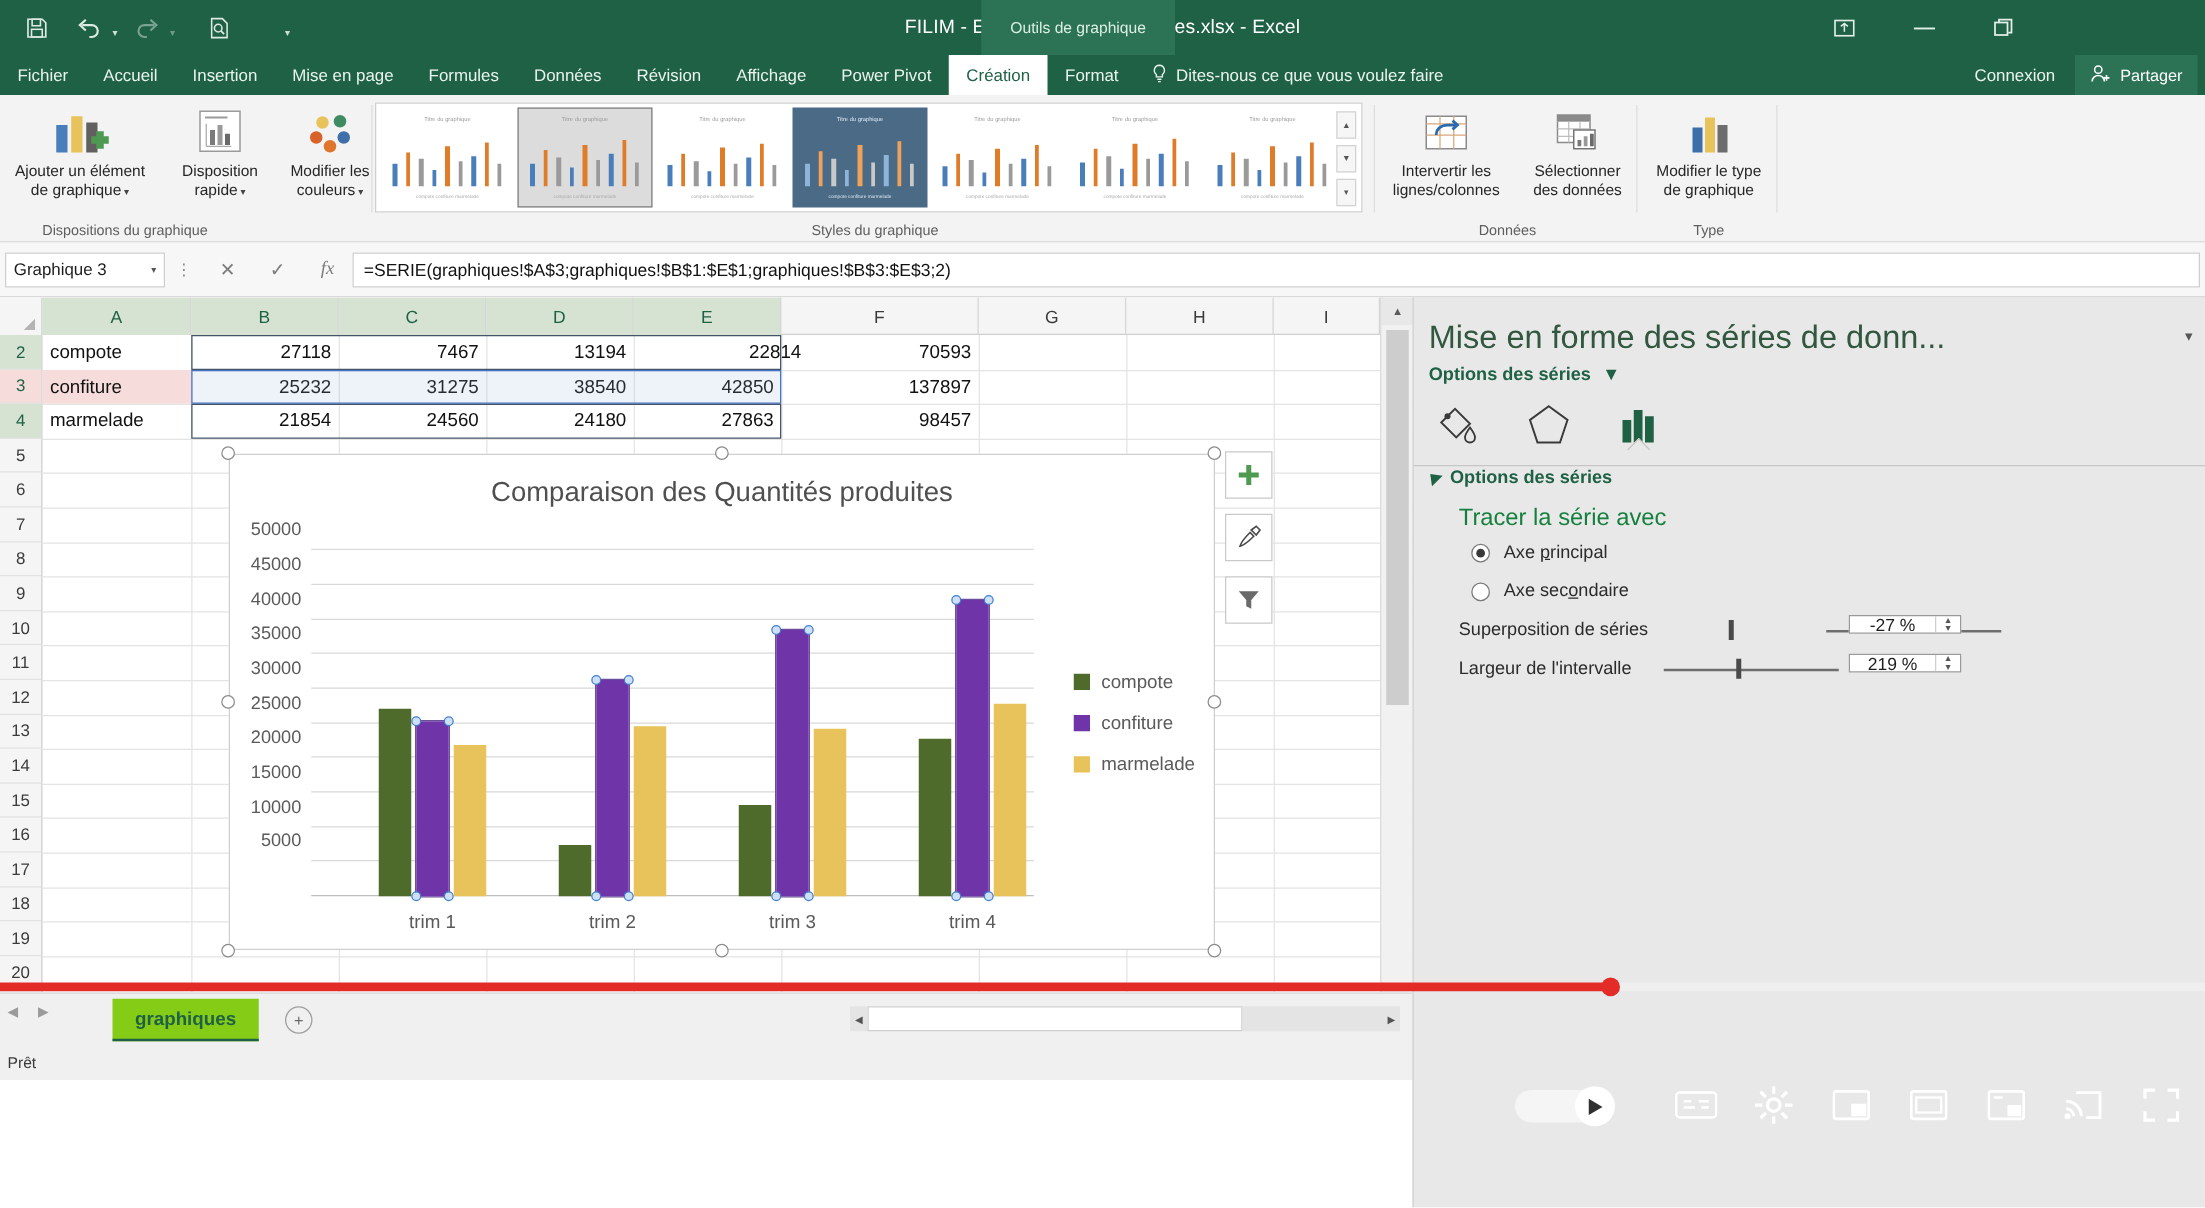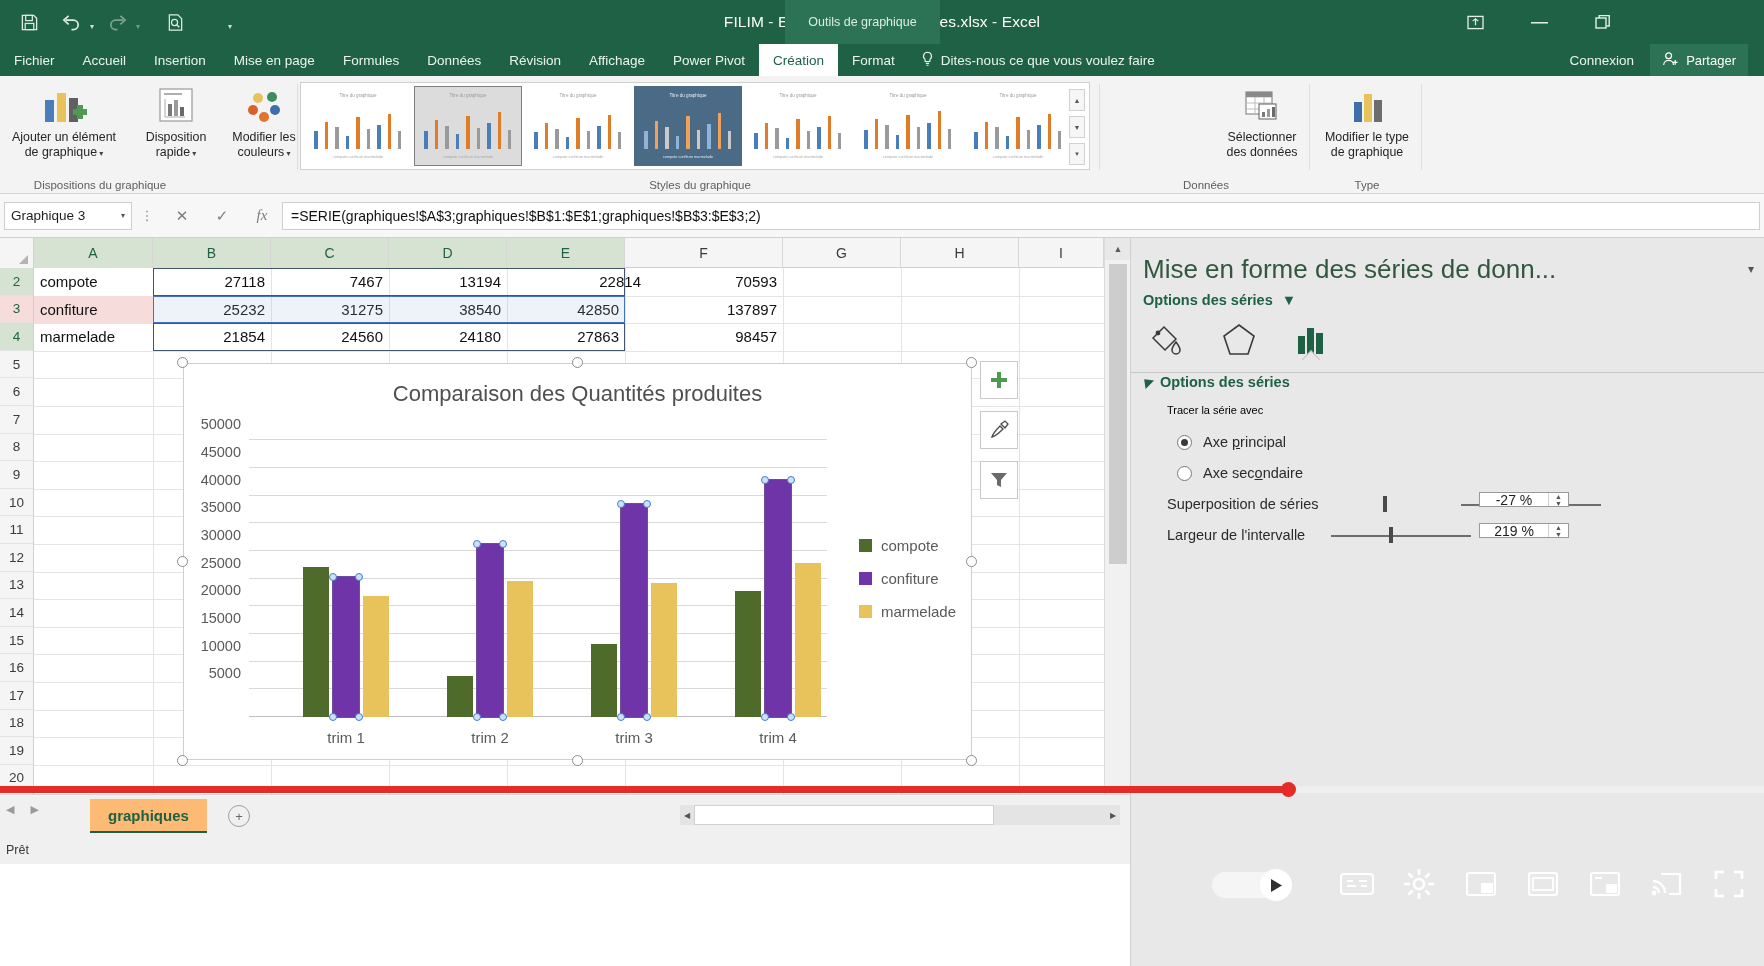--- a/index.html
+++ b/index.html
@@ -44,21 +44,21 @@
     position:absolute; left:0; top:44px; width:1764px; height:32px;
     background:#1f6145;
   }
   .tabs { position:absolute; left:0; top:0; height:32px; display:flex; align-items:stretch; }
   .tab {
     display:flex; align-items:center; padding:0 14px; color:#eaf4ee; font-size:13.5px; cursor:pointer;
     white-space:nowrap;
   }
   .tab.active { background:#ffffff; color:#1f6145; }
   .tellme { display:flex; align-items:center; gap:7px; color:#eaf4ee; font-size:13.5px; padding:0 12px; cursor:pointer; }
-  .acct { position:absolute; right:0; top:0; height:32px; display:flex; align-items:center; gap:16px; padding-right:16px;}
+  .acct { position:absolute; right:0; top:0; height:32px; display:flex; align-items:center; gap:16px; padding-right:6px;}
   .acct .lnk { color:#eaf4ee; font-size:13.5px; cursor:pointer; }
   .acct .share {
     background:#2c7355; height:32px; display:flex; align-items:center; gap:7px; padding:0 12px; color:#fff; cursor:pointer;
   }
 
   
   .ribbon {
     position:absolute; left:0; top:76px; width:1764px; height:118px;
     background:#f3f3f3; border-bottom:1px solid #d5d5d5;
   }
@@ -162,37 +162,37 @@
   .pane { position:absolute; left:1130px; top:238px; width:634px; height:728px; background:#e8e8e8; border-left:1px solid #d0d0d0; }
   .pane-title { position:absolute; left:12px; top:16px; font-size:26px; color:#31573f; white-space:nowrap; }
   .pane-close { position:absolute; right:10px; top:24px; font-size:12px; color:#555; cursor:pointer;}
   .pane-sub { position:absolute; left:12px; top:54px; display:flex; align-items:center; gap:9px; font-size:14.5px; font-weight:bold; color:#1f6145; cursor:pointer;}
   .pane-icons { position:absolute; left:14px; top:82px; display:flex; gap:28px; align-items:flex-end; }
   .picon { width:44px; height:36px; display:flex; align-items:flex-end; justify-content:center; cursor:pointer; position:relative;}
   .picon.active:after { content:""; position:absolute; bottom:-10px; left:50%; transform:translateX(-50%) rotate(45deg); width:12px; height:12px; background:#e8e8e8; border-left:1px solid #c2c2c2; border-top:1px solid #c2c2c2;}
   .pane-rule { position:absolute; left:0; right:0; top:134px; height:1px; background:#c6c6c6; }
   .sect-hdr { position:absolute; left:12px; top:136px; display:flex; align-items:center; gap:9px; font-size:14.5px; font-weight:bold; color:#1f6145; cursor:pointer;}
   .tri { width:0;height:0;border-top:6px solid transparent;border-bottom:6px solid transparent;border-right:8px solid #1f6145; }
-  .pane-lab { position:absolute; left:36px; font-size:11px; color:#000000; white-space:nowrap;}
+  .pane-lab { position:absolute; left:36px; font-size:19px; color:#15803d; white-space:nowrap;}
   .radio-row { position:absolute; left:46px; display:flex; align-items:center; gap:11px; font-size:14.5px; color:#2b2b2b; cursor:pointer;}
   .radio { width:15px; height:15px; border:1.4px solid #7a7a7a; border-radius:50%; background:#fff; position:relative;}
   .radio.on:after { content:""; position:absolute; left:3px; top:3px; width:7px; height:7px; border-radius:50%; background:#3a3a3a;}
   .sl-label { position:absolute; left:36px; font-size:14.5px; color:#2b2b2b; white-space:nowrap;}
   .sl-track { position:absolute; height:2px; background:#6e6e6e; }
   .sl-thumb { position:absolute; width:4px; height:16px; background:#4a4a4a; cursor:pointer;}
   .spin { position:absolute; width:90px; height:15px; background:#fff; border:1px solid #9a9a9a; display:flex; align-items:center; }
   .spin .v { flex:1; text-align:center; font-size:14px; color:#1d1d1d; }
   .spin .ar { width:20px; height:100%; border-left:1px solid #cfcfcf; display:flex; flex-direction:column; }
   .spin .ar div { flex:1; display:flex; align-items:center; justify-content:center; font-size:7px; color:#555; cursor:pointer;}
 
   
   .tabstrip { position:absolute; left:0; top:794px; width:1130px; height:42px; background:#f0f0f0; border-top:1px solid #d6d6d6; }
   .tab-nav { position:absolute; left:6px; top:8px; display:flex; gap:16px; color:#9a9a9a; font-size:11px;}
   .sheettab {
-    position:absolute; left:90px; top:4px; height:34px; padding:0 18px; background:#fdba74;
+    position:absolute; left:90px; top:4px; height:34px; padding:0 18px; background:#84cc16;
     display:flex; align-items:center; font-size:15px; font-weight:bold; color:#1f6145; cursor:pointer;
     border-bottom:2.5px solid #1f6145;
   }
   .addsheet { position:absolute; left:228px; top:10px; width:22px; height:22px; border:1.4px solid #9e9e9e; border-radius:50%; display:flex; align-items:center; justify-content:center; color:#6a6a6a; font-size:13px; cursor:pointer;}
   .hscroll { position:absolute; left:680px; top:10px; width:440px; height:20px; background:#e4e4e4; }
   .hscroll .thumb { position:absolute; left:14px; top:0; width:300px; height:20px; background:#fff; border:1px solid #cfcfcf;}
   .hscroll .arr { position:absolute; width:14px; height:20px; display:flex; align-items:center; justify-content:center; font-size:8px; color:#555; cursor:pointer;}
   .statusbar { position:absolute; left:0; top:836px; width:1130px; height:28px; background:#f0f0f0; display:flex; align-items:center; padding-left:6px; font-size:12.5px; color:#3a3a3a;}
 
   
@@ -472,20 +472,34 @@
           <div>▲</div>
           <div>▼</div>
           <div>▾</div>
         </div>
       </div>
       <div class="glabel">Styles du graphique</div>
       <div class="gsep"></div>
     </div>
 
     <div class="rgroup" style="left:1102px; width:208px;">
+      <div class="bigbtn" style="left:0; width:110px;">
+        <div class="ic">
+          <svg width="42" height="38" viewBox="0 0 42 38">
+              <rect x="5" y="5" width="32" height="26" fill="#fff" stroke="#8a8a8a" stroke-width="1.2"></rect>
+              <path d="M5 11h32M5 20h32M16 5v26M27 5v26" stroke="#d8a878" stroke-width="1"></path>
+              <path d="M13 20c0-5 4-8 9-8h7" fill="none" stroke="#2a6ab0" stroke-width="2.2"></path>
+              <path d="M26 8.5l4 3.5-4 3.5" fill="none" stroke="#2a6ab0" stroke-width="2.2"></path>
+            </svg>
+        </div>
+        <div class="lb">
+          <span>Intervertir les</span><br>
+          <span>lignes/colonnes</span>
+        </div>
+      </div>
       <div class="bigbtn" style="left:112px; width:96px;">
         <div class="ic">
           <svg width="42" height="38" viewBox="0 0 42 38">
               <rect x="5" y="4" width="26" height="22" fill="#fff" stroke="#8a8a8a" stroke-width="1.2"></rect>
               <path d="M5 9h26M5 15h26M5 21h26M14 4v22M23 4v22" stroke="#bdbdbd" stroke-width="1"></path>
               <rect x="5" y="4" width="26" height="5" fill="#8a8a8a"></rect>
               <rect x="18" y="16" width="17" height="15" fill="#fff" stroke="#6a6a6a" stroke-width="1.1"></rect>
               <rect x="21" y="24" width="3" height="5" fill="#7a7a7a"></rect>
               <rect x="26" y="21" width="3" height="8" fill="#9a9a9a"></rect>
               <rect x="31" y="19" width="3" height="10" fill="#6a6a6a"></rect>

